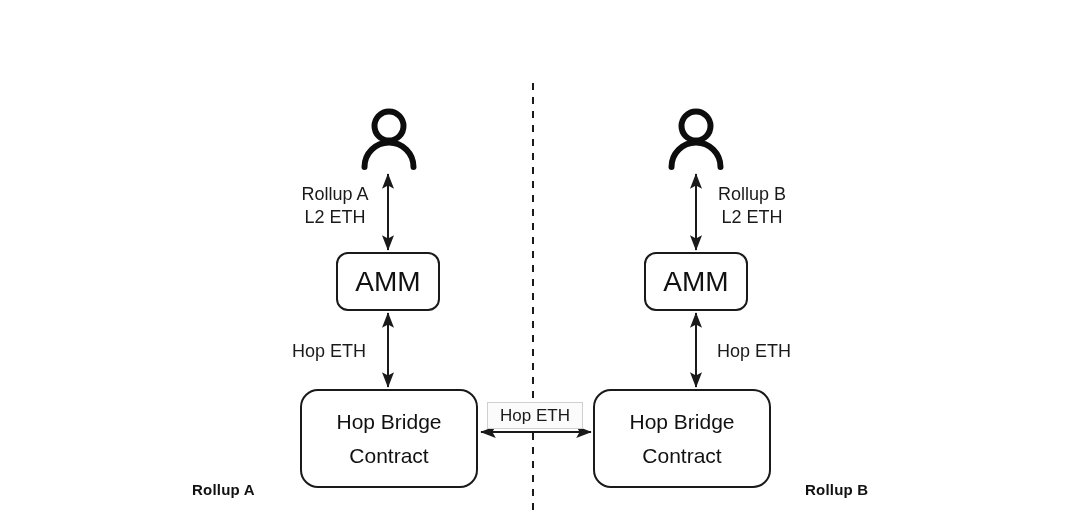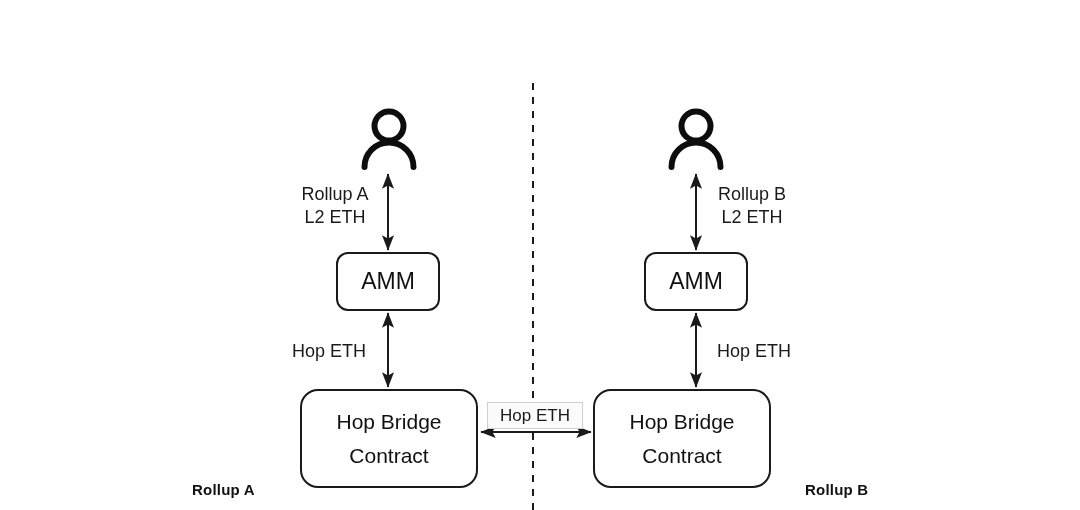--- a/index.html
+++ b/index.html
@@ -45,21 +45,21 @@
     font-size: 21px;
     line-height: 25px;
     color: #111111;
     white-space: pre-line;
   }
 
   .amm-box {
     width: 104px;
     height: 59px;
     border-radius: 12px;
-    font-size: 23px;
+    font-size: 28px;
   }
   #amm-a { left: 336px; top: 252px; }
   #amm-b { left: 644px; top: 252px; }
 
   .bridge-box {
     width: 178px;
     height: 99px;
     border-radius: 18px;
     font-size: 21px;
     line-height: 34px;

